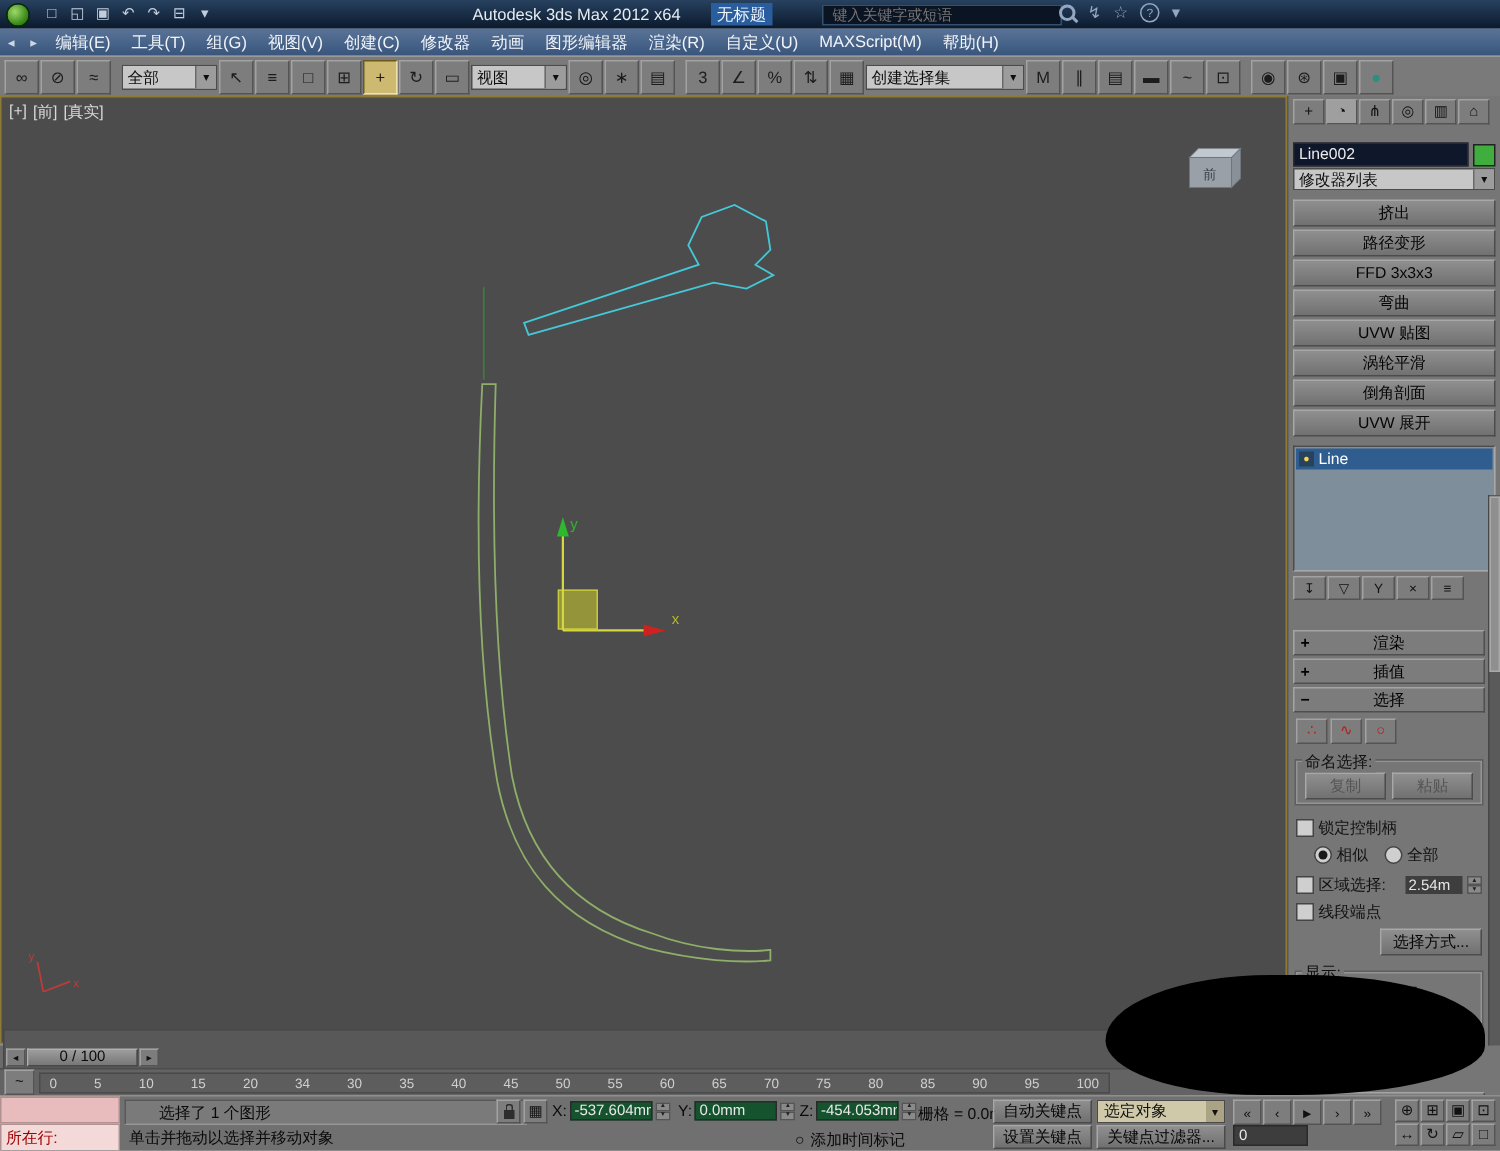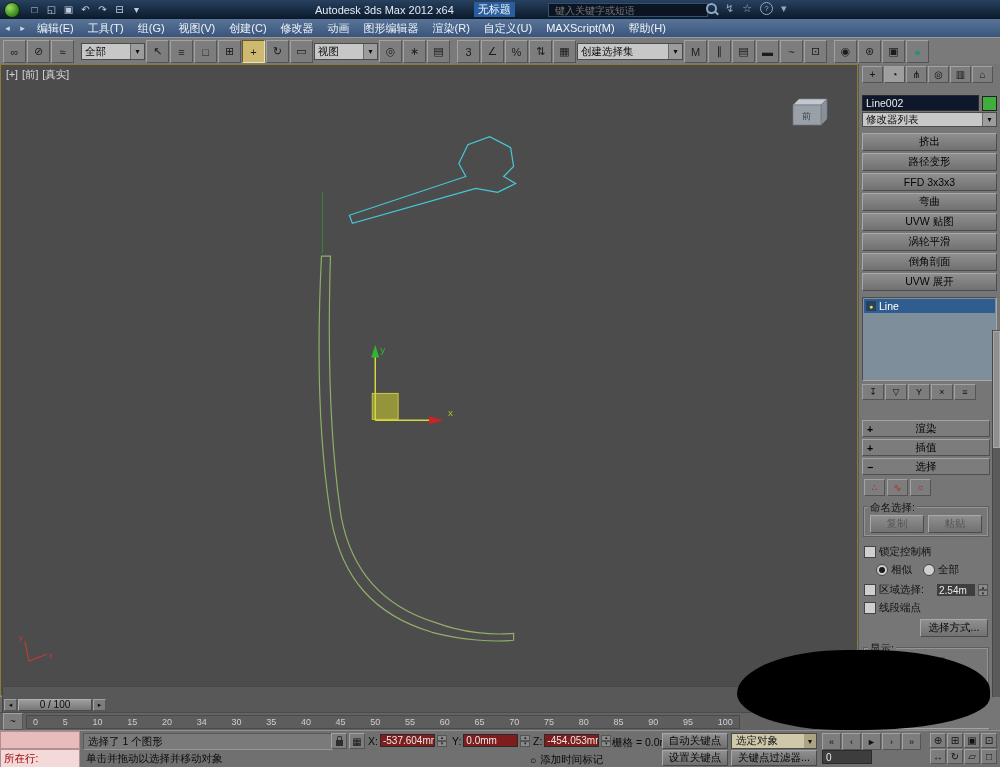--- a/index.html
+++ b/index.html
@@ -98,28 +98,28 @@
   .tbicon{width:18px;height:15px;margin:0 3px;background:#7d7d7d;border:1px solid;border-color:#a2a2a2 #545454 #545454 #a2a2a2;
           font-size:10px;display:flex;align-items:center;justify-content:center;flex:0 0 auto}
   .ruler{width:714px;height:14px;background:#5d5d5d;border:1px solid #4a4a4a;display:flex;justify-content:space-between;
          align-items:center;padding:0 6px;color:#cfcfcf;font-size:9px;box-sizing:border-box}
   
   .statusbar{position:absolute;left:0;top:730px;width:1000px;height:37px;background:#707070;border-top:1px solid #8f8f8f;font-size:10.5px}
   .listener1{position:absolute;left:0;top:0;width:80px;height:18px;background:#e8bcbc;border:1px solid #b09090;box-sizing:border-box}
   .listener2{position:absolute;left:0;top:18px;width:80px;height:19px;background:#f4d9d9;color:#a00000;display:flex;
              align-items:center;padding-left:3px;box-sizing:border-box;border:1px solid #b09090}
   .statfield{position:absolute;left:83px;top:2px;width:244px;height:15px;background:#7a7a7a;border:1px solid;
-             border-color:#585858 #969696 #969696 #585858;display:flex;align-items:center;padding-left:4px;color:#0a0a0a}
+             border-color:#585858 #969696 #969696 #585858;display:flex;align-items:center;padding-left:22px;color:#0a0a0a}
   .prompt{position:absolute;left:86px;top:21px;color:#0a0a0a}
   .sicon{position:absolute;width:16px;height:16px;background:#7d7d7d;border:1px solid;border-color:#a2a2a2 #545454 #545454 #a2a2a2;
          display:flex;align-items:center;justify-content:center;font-size:10px;box-sizing:border-box}
   .lockg{width:7px;height:6px;background:#2e2e2e;position:relative;margin-top:3px}
   .lockg:before{content:"";position:absolute;top:-4px;left:1px;width:3px;height:3px;border:1px solid #2e2e2e;border-bottom:none;border-radius:2px 2px 0 0}
   .cfield{position:absolute;top:3px;display:flex;align-items:center;gap:2px;color:#0a0a0a}
-  .cbox{width:55px;height:13px;background:#7f1d1d;color:#e9e9e9;font-size:10px;display:flex;align-items:center;
+  .cbox{width:55px;height:13px;background:#14532d;color:#e9e9e9;font-size:10px;display:flex;align-items:center;
         padding:0 2px;border:1px solid #2a2a2a;box-sizing:border-box;overflow:hidden;white-space:nowrap}
   .gridlabel{position:absolute;left:612px;top:5px;color:#0a0a0a}
   .ttag{position:absolute;left:530px;top:22px;color:#0a0a0a;display:flex;gap:4px;align-items:center}
   .sbtn{position:absolute;height:16px;background:linear-gradient(#8f8f8f,#707070);border:1px solid;
         border-color:#a8a8a8 #4a4a4a #4a4a4a #a8a8a8;font-size:10.5px;display:flex;align-items:center;justify-content:center;
         color:#050505;box-sizing:border-box}
   .scombo{position:absolute;height:16px;background:#cfc9a9;border:1px solid #4a4a4a;display:flex;align-items:center;
           font-size:10.5px;padding-left:4px;box-sizing:border-box}
   .scombo .ar{margin-left:auto;width:12px;height:100%;background:#aaa384;display:flex;align-items:center;justify-content:center;font-size:8px}
   .pbgroup{position:absolute;left:822px;top:2px;display:flex;gap:1px}

